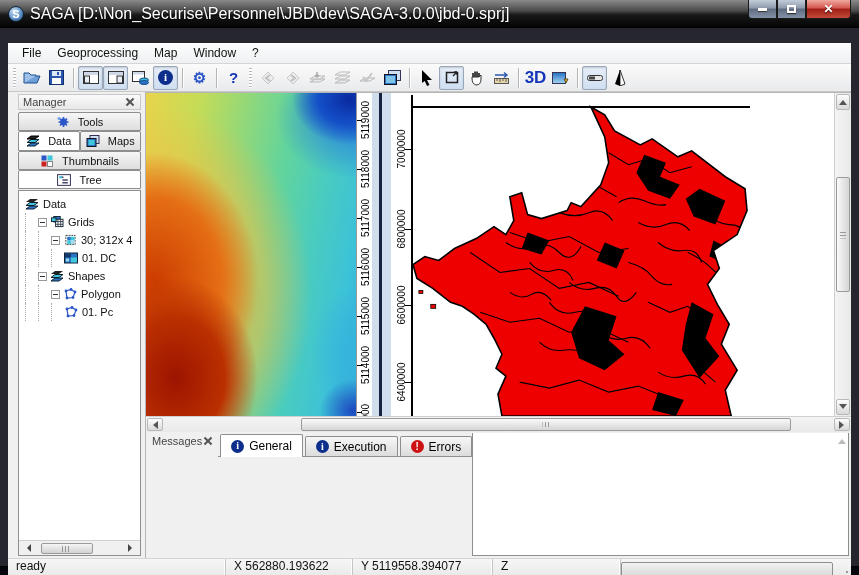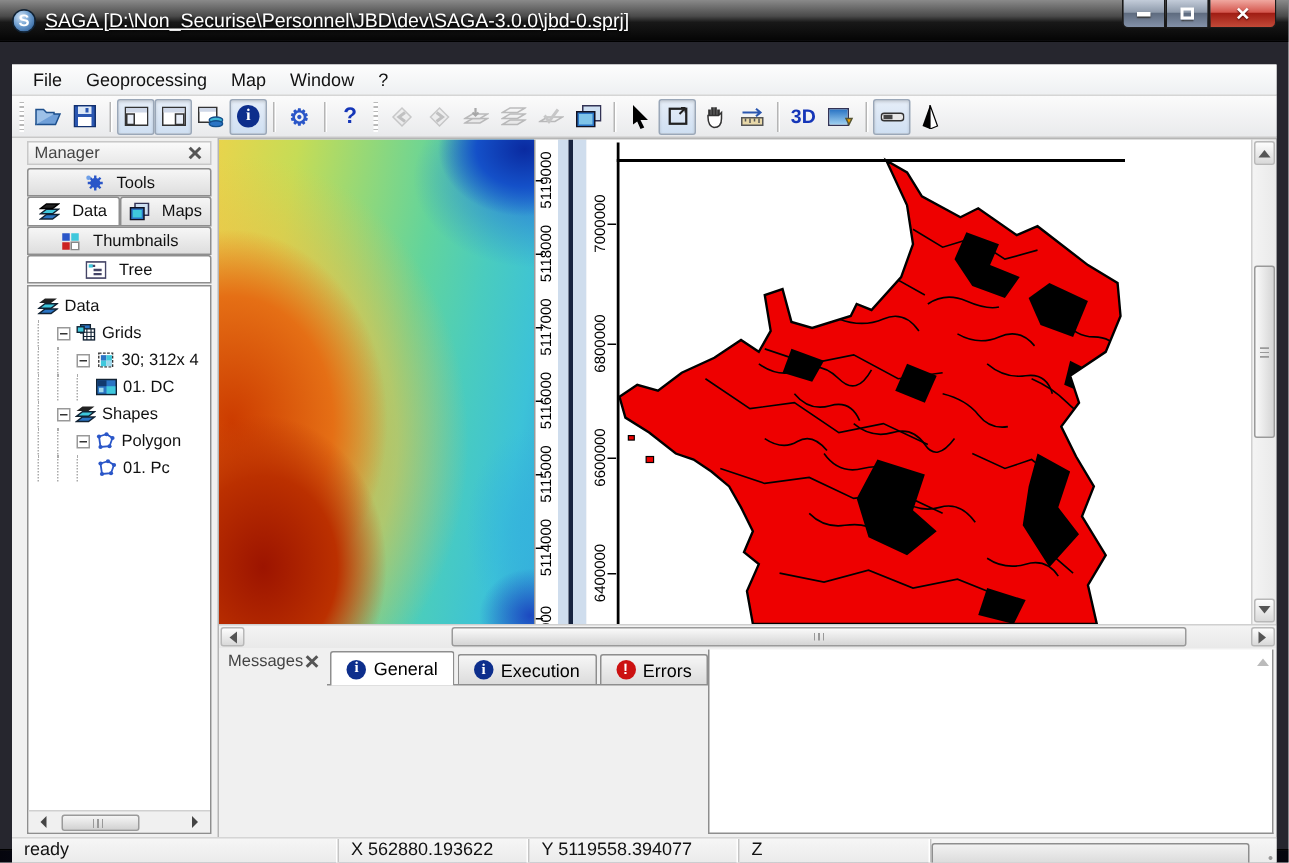--- a/index.html
+++ b/index.html
@@ -6,21 +6,21 @@
   html,body { width:859px; height:575px; overflow:hidden; }
   body { font-family:"Liberation Sans", sans-serif; background:#26262e; position:relative; }
 
   
   .titlebar { position:absolute; top:0; left:0; width:859px; height:28px;
     background:linear-gradient(#8a8a8a 0%, #4a4a4a 40%, #181818 55%, #050505 100%);
     border-bottom:1px solid #000; display:flex; align-items:center; padding:0 8px; }
   .app-icon { width:16px; height:16px; border-radius:50%;
     background:radial-gradient(circle at 35% 30%, #cfe2f4 0%, #6f9fd0 45%, #1d4f8c 100%);
     border:1px solid #123; color:#fff; font-size:11px; font-weight:bold; text-align:center; line-height:15px; margin-right:6px; }
-  .title-text { color:#fff; font-size:13px; text-shadow:0 1px 2px #000; white-space:nowrap;text-decoration:underline; }
+  .title-text { color:#fff; font-size:16px; text-shadow:0 1px 2px #000; white-space:nowrap; }
   .win-controls { position:absolute; right:8px; top:0; display:flex; }
   .win-btn { width:29px; height:19px; border:1px solid #1a1a1a; border-top:none;
     background:linear-gradient(#c3ccd9 0%, #8e9aab 45%, #5b6筆778 50%, #77839a 100%);
     background:linear-gradient(#c3ccd9 0%, #8e9aab 45%, #5f6c80 50%, #8391a8 100%);
     display:flex; align-items:center; justify-content:center; position:relative; }
   .win-btn:first-child { border-radius:0 0 0 4px; }
   .win-btn.close { width:45px; border-radius:0 0 4px 0;
     background:linear-gradient(#f0a8a0 0%, #d4574e 45%, #a01d14 50%, #c24a38 100%); }
   .glyph-min { width:9px; height:3px; background:#fff; box-shadow:0 1px 1px #333; }
   .glyph-restore { width:9px; height:8px; border:2px solid #fff; box-shadow:0 1px 1px #333; }
@@ -296,21 +296,21 @@
     </div>
     <div class="tb-btn">
       <svg width="17" height="14">
           <rect x="1.5" y="7.5" width="14" height="5" fill="#e8d8a8" stroke="#555"></rect>
           <path d="M4,8 L4,10 M7,8 L7,11 M10,8 L10,10 M13,8 L13,11" stroke="#555"></path>
           <path d="M2,4 L14,4 M11,1.5 L14,4 L11,6.5" stroke="#2a56b0" stroke-width="1.4" fill="none"></path>
         </svg>
     </div>
     <div class="tb-sep"></div>
     <div class="tb-btn">
-      <span class="tb-text" style="font-size:13px">3D</span>
+      <span class="tb-text" style="font-size:17px">3D</span>
     </div>
     <div class="tb-btn">
       <svg width="17" height="14">
           <rect x="0.5" y="1.5" width="13" height="11" fill="#fff" stroke="#335"></rect>
           <rect x="1" y="2" width="12" height="10" fill="url(#g1)"></rect>
           <defs>
             <linearGradient id="g1" x1="0" y1="0" x2="0" y2="1">
               <stop offset="0" stop-color="#2a74c4"></stop>
               <stop offset="1" stop-color="#9fd0f0"></stop>
             </linearGradient>

